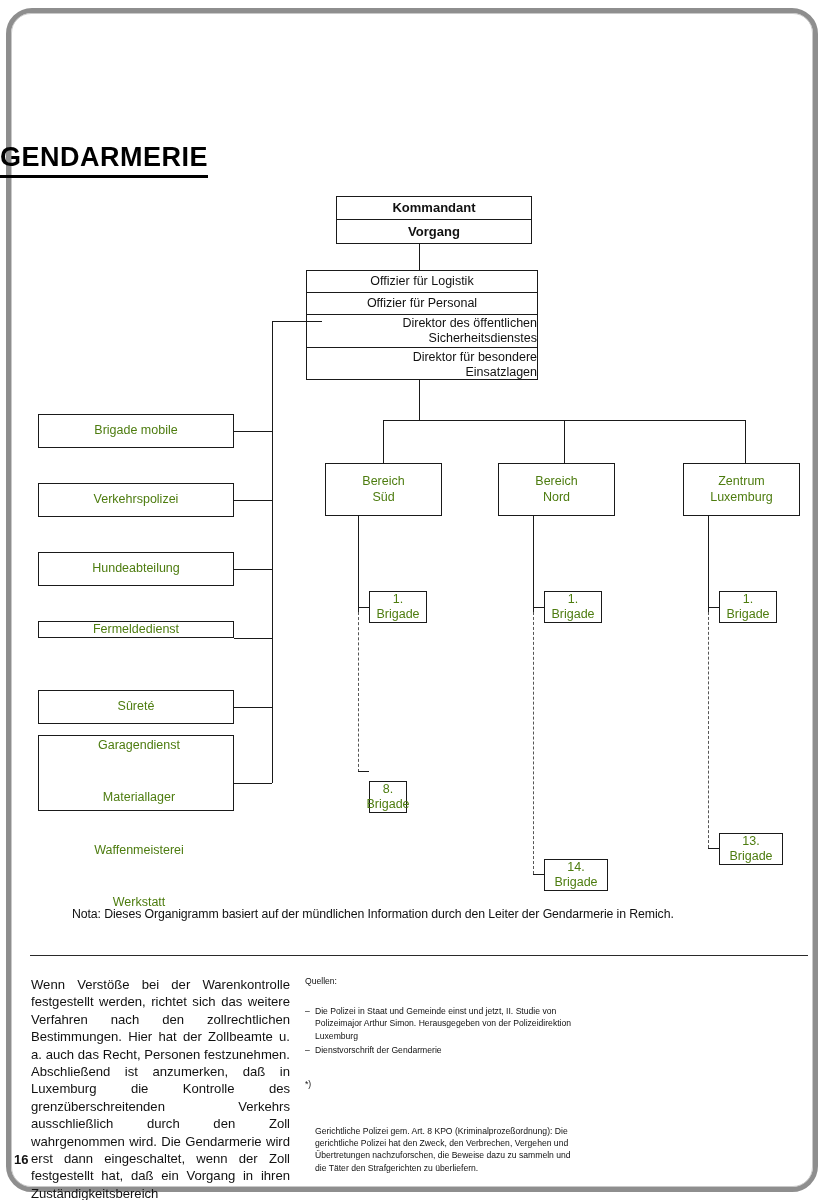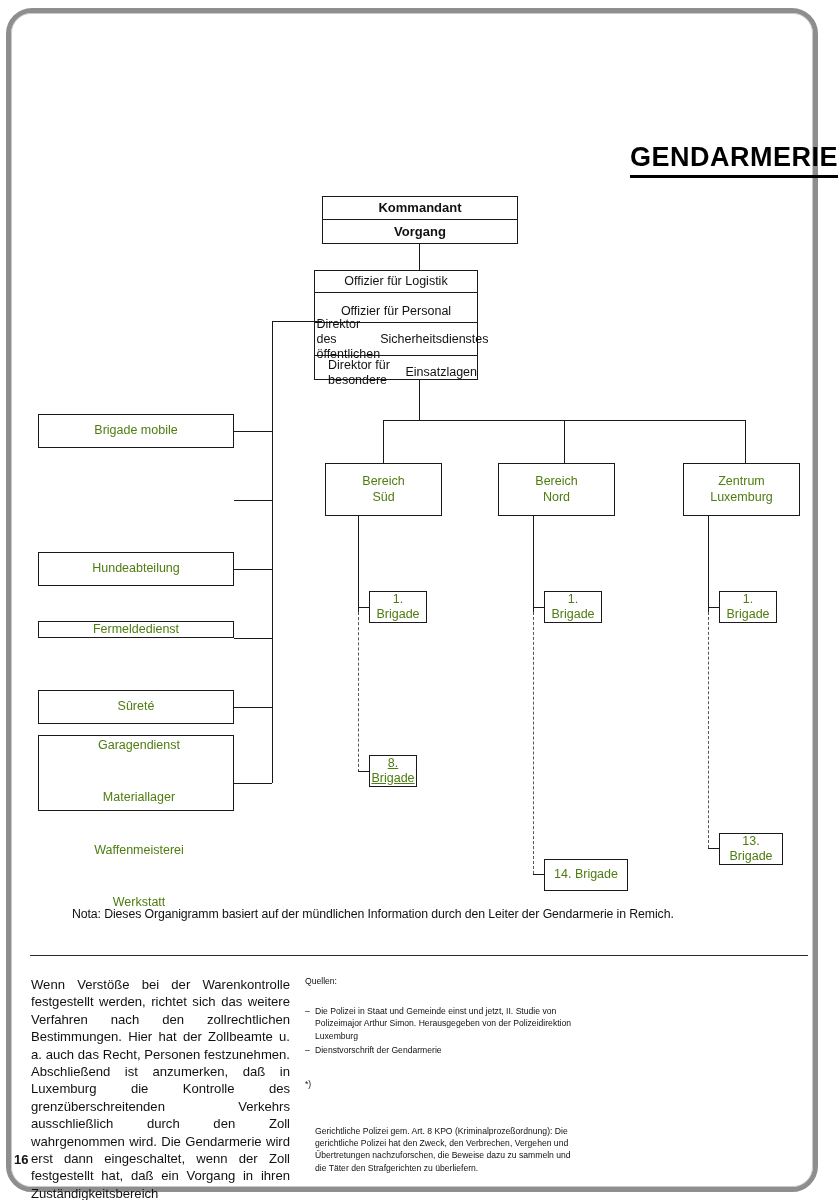--- a/index.html
+++ b/index.html
@@ -35,21 +35,21 @@
     border-radius:20px;
     box-sizing:border-box;
     pointer-events:none;
   }
 
   
   .headline{
     position:absolute;
     left:0; top:142px;
     width:838px;
-    text-align:right;
+    text-align:left;
     font-size:27px;
     font-weight:bold;
     letter-spacing:0.5px;
     color:#000;
   }
   .headline span{
     border-bottom:3px solid #000;
     padding-bottom:3px;
   }
 
@@ -85,22 +85,22 @@
     align-items:center;
     justify-content:center;
     text-align:center;
     font-size:12.5px;
     line-height:1.2;
     color:#111;
   }
   .grp .row:last-child{border-bottom:none;}
   .grp .row.bold{font-weight:bold;font-size:13px;}
   .grp .row.two{
-    flex-direction:row;
-    align-items:center;
+    flex-direction:column;
+    align-items:flex-end;
     justify-content:center;
     text-align:left;
     padding-left:13px;
   }
 
   
   .ln{position:absolute;background:#1a1a1a;}
   .vl{width:1px;}
   .hl{height:1px;}
   .dash-v{
@@ -174,47 +174,48 @@
 
 <div id="page">
 
   <div class="page-frame"></div>
   <div class="page-frame-inner"></div>
 
   <div class="headline">
     <span>GENDARMERIE</span>
   </div>
 
-  <div class="grp" style="left:322px;top:196px;width:196px;height:48px;">
+  <div class="grp" style="left:336px;top:196px;width:196px;height:48px;">
     <div class="row bold" style="height:23px;">Kommandant</div>
     <div class="row bold" style="height:23px;">Vorgang</div>
   </div>
 
   <div class="ln vl" style="left:419px;top:244px;height:26px;"></div>
 
-  <div class="grp" style="left:314px;top:270px;width:164px;height:110px;">
+  <div class="grp" style="left:306px;top:270px;width:232px;height:110px;">
     <div class="row" style="height:22px;">Offizier für Logistik</div>
-    <div class="row" style="height:22px;margin-top:8px;">Offizier für Personal</div>
+    <div class="row" style="height:22px;">Offizier für Personal</div>
     <div class="row two" style="height:33px;">
       <div>Direktor des öffentlichen</div>
       <div>Sicherheitsdienstes</div>
     </div>
     <div class="row two" style="height:33px;">
       <div>Direktor für besondere</div>
       <div>Einsatzlagen</div>
     </div>
   </div>
 
   <div class="ln hl" style="left:272px;top:321px;width:50px;"></div>
 
   <div class="ln vl" style="left:272px;top:321px;height:462px;"></div>
 
   <div class="box" style="left:38px;top:414px;width:196px;height:34px;">Brigade mobile</div>
   <div class="ln hl" style="left:234px;top:431px;width:38px;"></div>
 
+  <div class="box" style="left:38px;top:483px;width:196px;height:34px;">Verkehrspolizei</div>
   <div class="ln hl" style="left:234px;top:500px;width:38px;"></div>
 
   <div class="box" style="left:38px;top:552px;width:196px;height:34px;">Hundeabteilung</div>
   <div class="ln hl" style="left:234px;top:569px;width:38px;"></div>
 
   <div class="box" style="left:38px;top:621px;width:196px;height:17px;">Fermeldedienst</div>
   <div class="ln hl" style="left:234px;top:638px;width:38px;"></div>
 
   <div class="box" style="left:38px;top:690px;width:196px;height:34px;">Sûreté</div>
   <div class="ln hl" style="left:234px;top:707px;width:38px;"></div>
@@ -246,28 +247,28 @@
   <div class="box stack" style="left:683px;top:463px;width:117px;height:53px;">
     <div>Zentrum</div>
     <div>Luxemburg</div>
   </div>
 
   <div class="ln vl" style="left:358px;top:516px;height:96px;"></div>
   <div class="dash-v" style="left:358px;top:612px;height:160px;"></div>
   <div class="ln hl" style="left:358px;top:607px;width:11px;"></div>
   <div class="box" style="left:369px;top:591px;width:58px;height:32px;">1. Brigade</div>
   <div class="ln hl" style="left:358px;top:771px;width:11px;"></div>
-  <div class="box" style="left:369px;top:755px;width:48px;height:32px;text-decoration:underline;">8. Brigade</div>
+  <div class="box" style="left:369px;top:781px;width:38px;height:32px;">8. Brigade</div>
 
   <div class="ln vl" style="left:533px;top:516px;height:96px;"></div>
   <div class="dash-v" style="left:533px;top:612px;height:262px;"></div>
   <div class="ln hl" style="left:533px;top:607px;width:11px;"></div>
   <div class="box" style="left:544px;top:591px;width:58px;height:32px;">1. Brigade</div>
   <div class="ln hl" style="left:533px;top:874px;width:11px;"></div>
-  <div class="box" style="left:544px;top:859px;width:84px;height:32px;">14. Brigade</div>
+  <div class="box" style="left:544px;top:859px;width:64px;height:32px;">14. Brigade</div>
 
   <div class="ln vl" style="left:708px;top:516px;height:96px;"></div>
   <div class="dash-v" style="left:708px;top:612px;height:236px;"></div>
   <div class="ln hl" style="left:708px;top:607px;width:11px;"></div>
   <div class="box" style="left:719px;top:591px;width:58px;height:32px;">1. Brigade</div>
   <div class="ln hl" style="left:708px;top:848px;width:11px;"></div>
   <div class="box" style="left:719px;top:833px;width:64px;height:32px;">13. Brigade</div>
 
   <div class="nota">Nota: Dieses Organigramm basiert auf der mündlichen Information durch den Leiter der Gendarmerie in Remich.</div>
 

